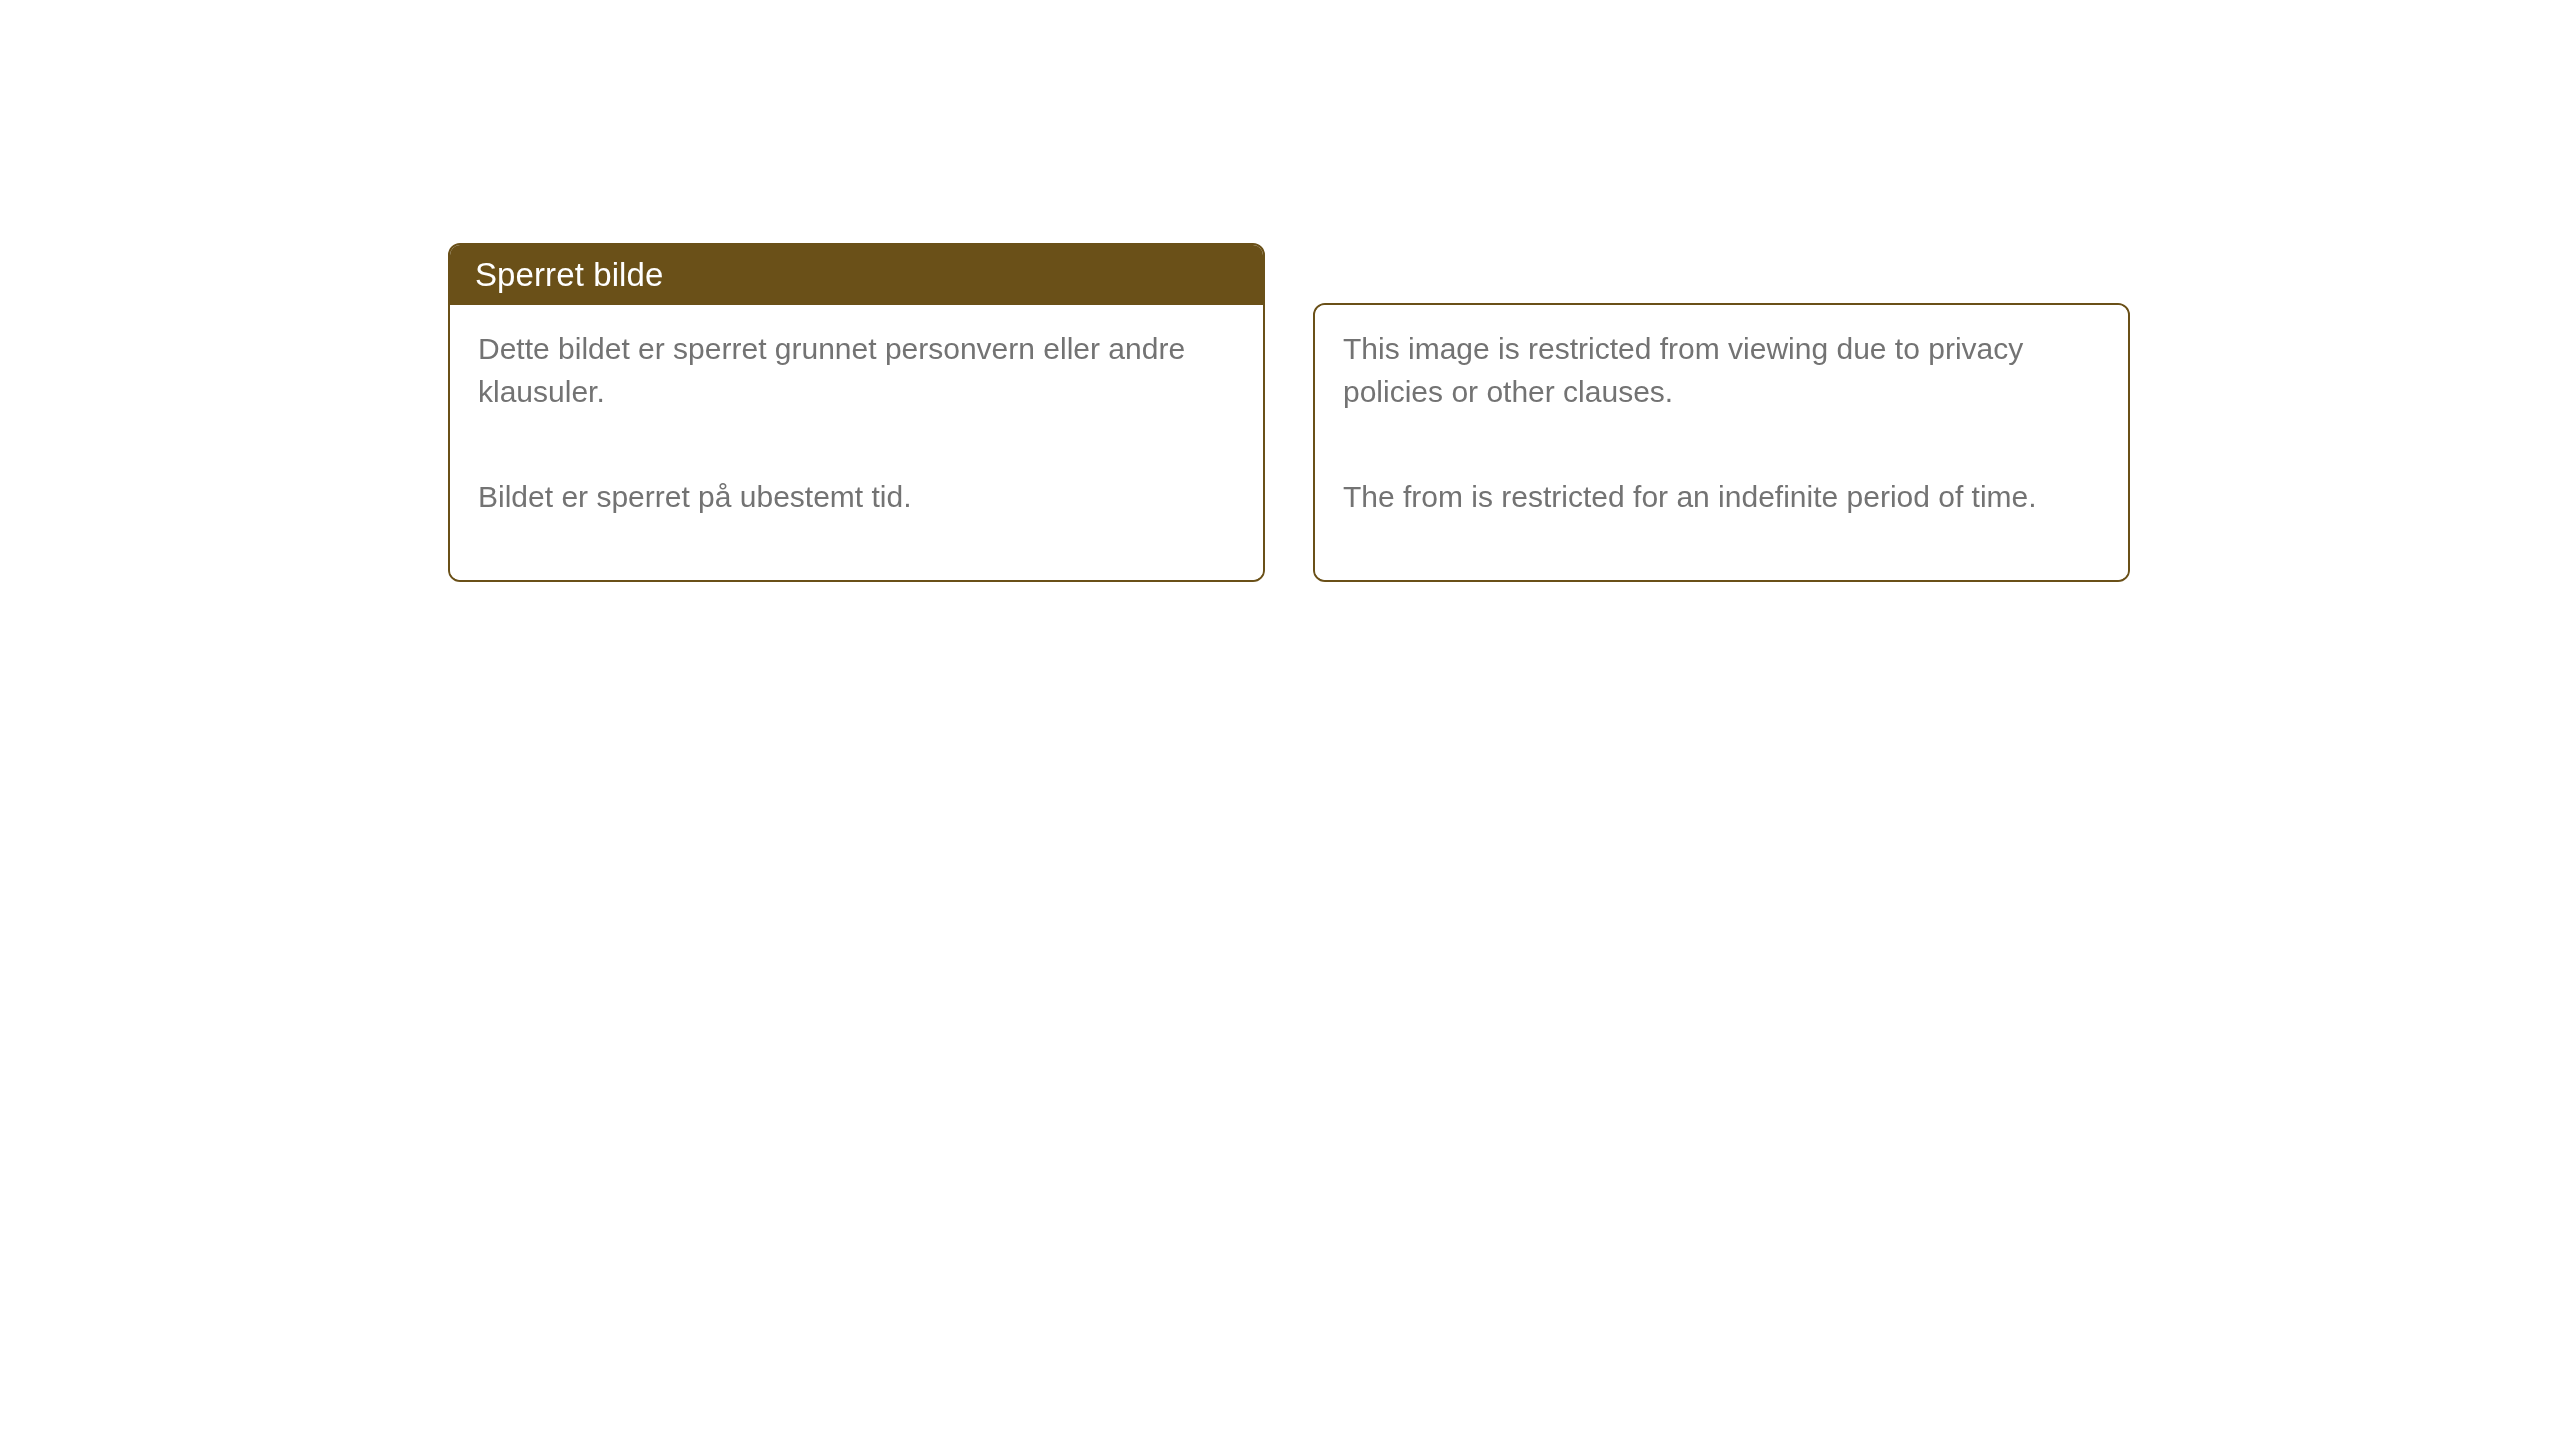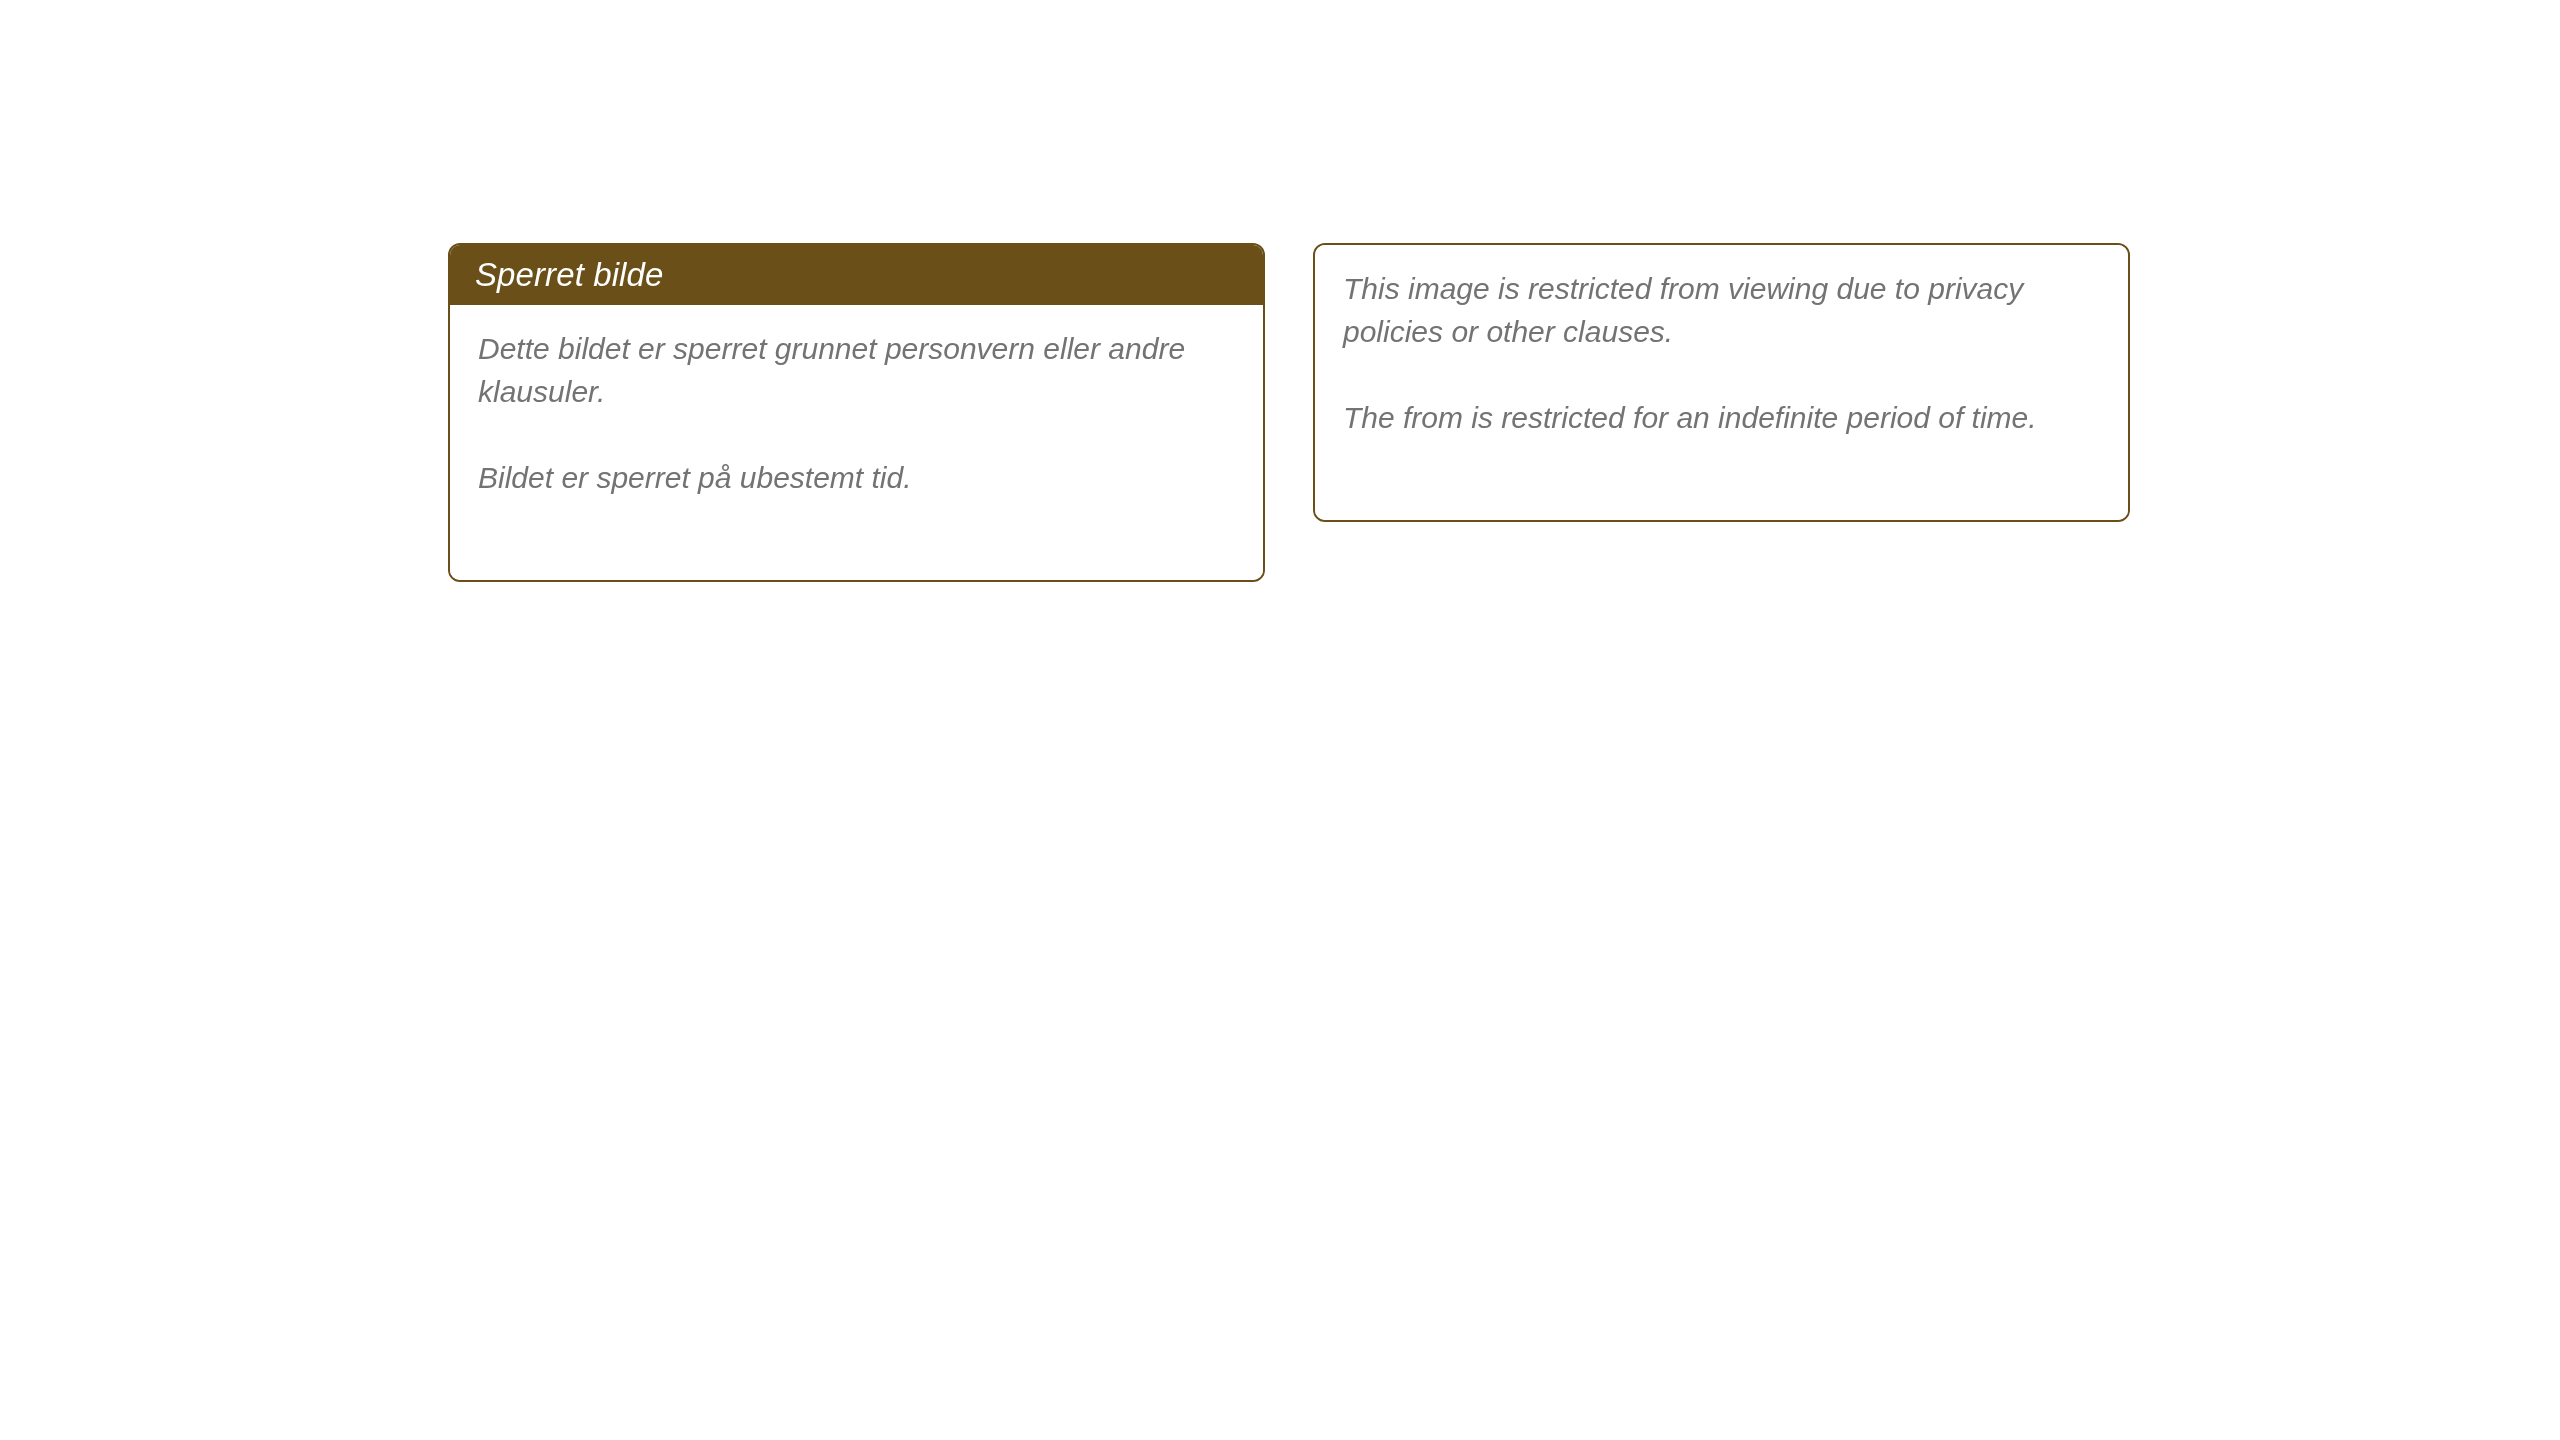--- a/index.html
+++ b/index.html
@@ -14,23 +14,22 @@
     overflow: hidden;
     position: relative;
   }
 
   .cards-area {
     position: absolute;
     left: 448px;
     top: 243px;
     display: flex;
     flex-direction: row;
-    align-items: flex-start;
+    align-items: flex-end;
     gap: 48px;
-    font-style: italic;
   }
 
   .notice-card {
     width: 817px;
     background: #ffffff;
     border: 2px solid #6a5018;
     border-radius: 12px;
     box-sizing: border-box;
     overflow: hidden;
     display: flex;
@@ -65,21 +64,21 @@
 
   .notice-card__paragraph {
     font-size: 30px;
     line-height: 43px;
     color: #737373;
     margin: 0;
     max-width: 740px;
   }
 
   .notice-card__paragraph + .notice-card__paragraph {
-    margin-top: 43px;
+    margin-top: 62px;
   }
 </style>
 </head>
 <body>
 
 <div class="cards-area">
 
   <section class="notice-card">
     <div class="notice-card__header">
       <h2 class="notice-card__title">Sperret bilde</h2>

